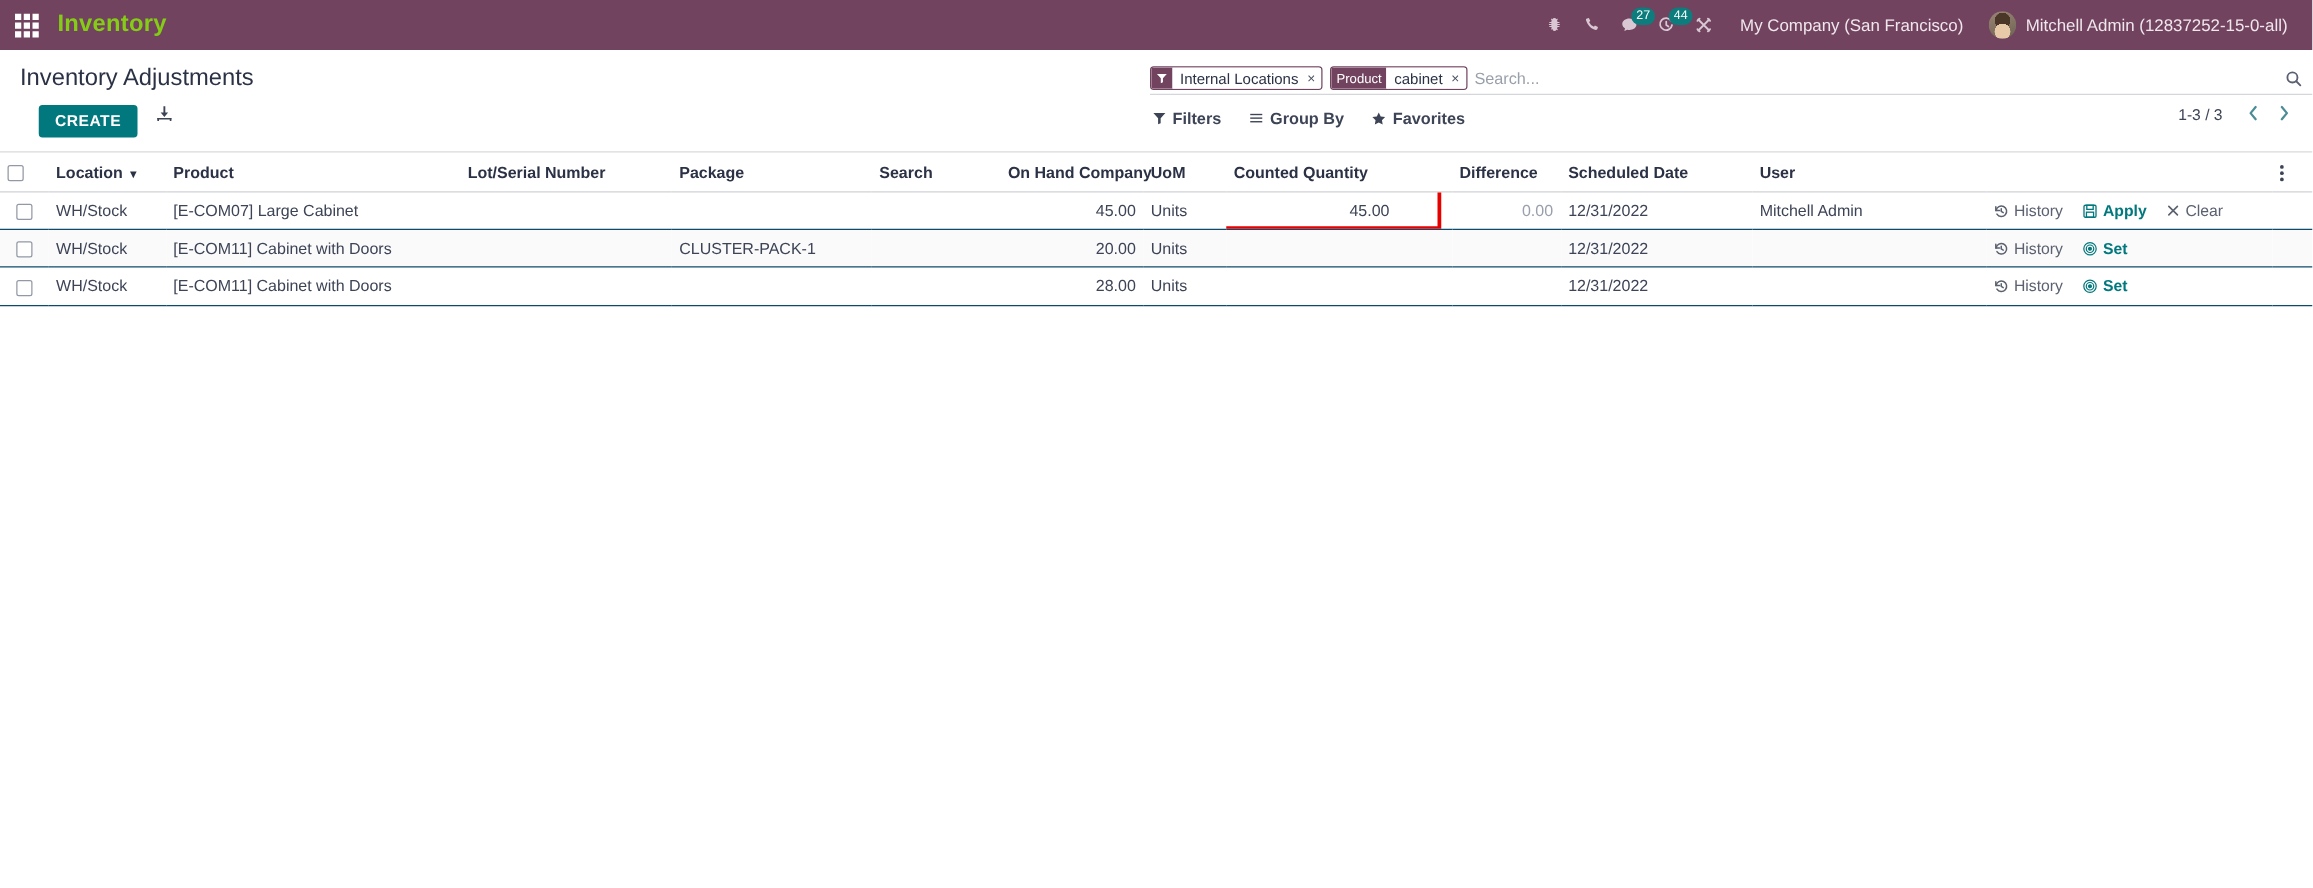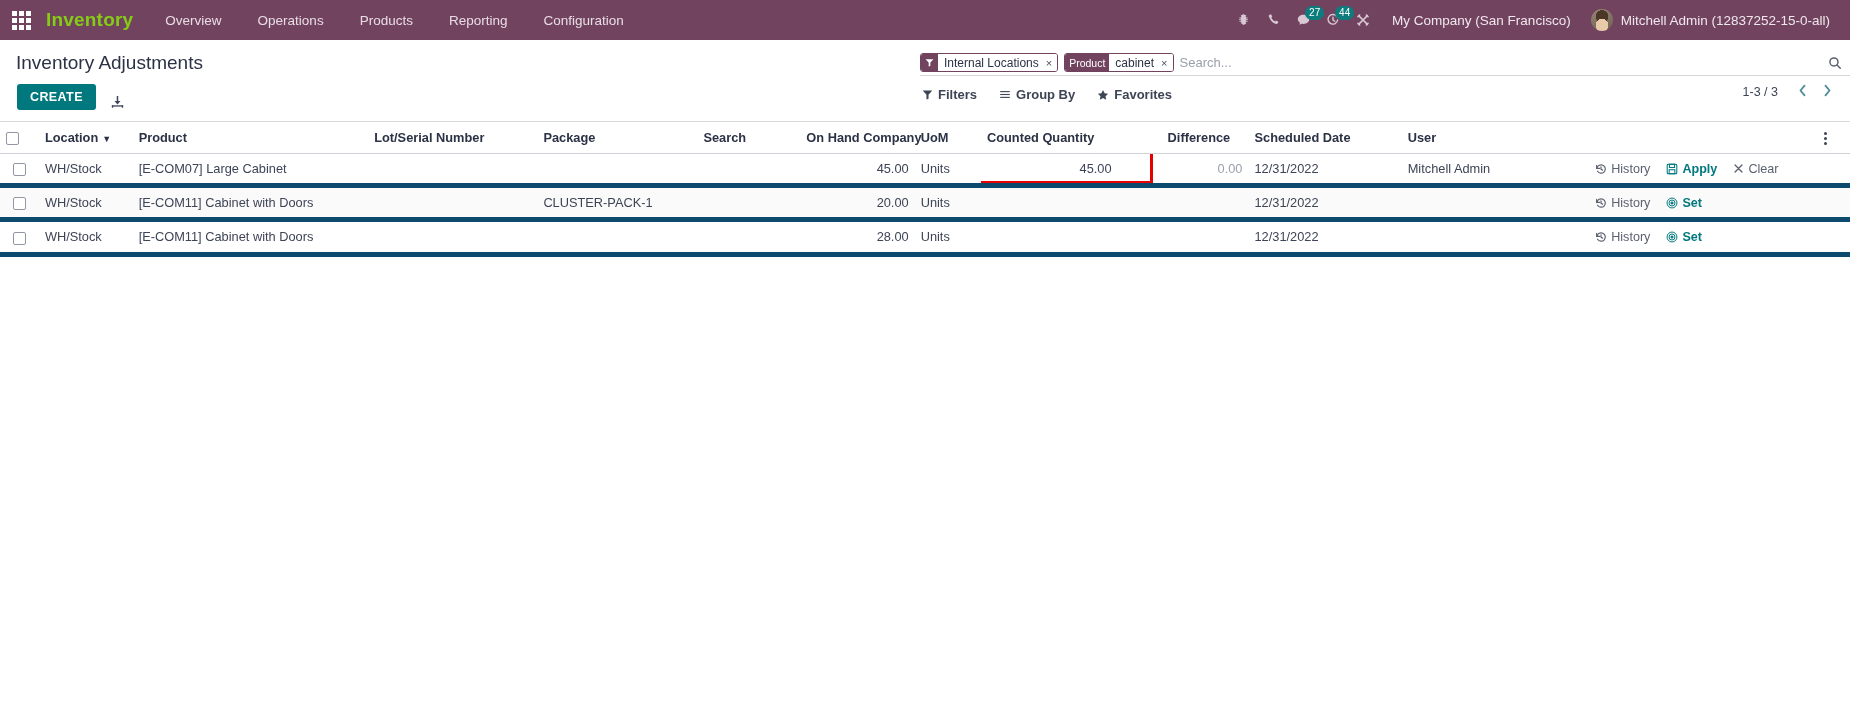--- a/index.html
+++ b/index.html
@@ -116,22 +116,22 @@
   }
   .page-title {
     position: absolute;
     left: 16px; top: 12px;
     font-size: 19px;
     color: #2b3245;
     font-weight: normal;
   }
   .cp-buttons {
     position: absolute;
-    left: 17px; top: 44px;
-    display: flex; align-items: flex-end;
+    left: 31px; top: 44px;
+    display: flex; align-items: flex-start;
   }
   .btn-create {
     background: #00787d;
     color: #ffffff;
     border: none;
     font-size: 12.5px;
     font-weight: bold;
     letter-spacing: 0.4px;
     padding: 6px 13px;
     border-radius: 3px;
@@ -260,21 +260,21 @@
     color: #2b3245;
     text-align: left;
     padding: 8px 6px;
     border-bottom: 1px solid #cfd2d7;
     white-space: nowrap;
     background: #ffffff;
     font-size: 12.8px;
   }
   table.olist tbody td {
     padding: 7px 6px;
-    border-bottom: 5px solid #0c4a6e;
+    border-bottom: 1px solid #0c4a6e;
     white-space: nowrap;
     overflow: hidden;
     text-overflow: ellipsis;
   }
   tbody tr:nth-child(odd) { background: #ffffff; }
   tbody tr:nth-child(even) { background: #fafafa; }
 
   .col-check { width: 34px; text-align: center; }
   .col-location { width: 82px; }
   .col-product { width: 206px; }
@@ -356,27 +356,20 @@
       <i></i>
       <i></i>
       <i></i>
       <i></i>
       <i></i>
       <i></i>
       <i></i>
   </div>
   <div class="brand">Inventory</div>
 
-  <div class="nav-menu">
-    <div class="nav-item">Overview</div>
-    <div class="nav-item">Operations</div>
-    <div class="nav-item">Products</div>
-    <div class="nav-item">Reporting</div>
-    <div class="nav-item">Configuration</div>
-  </div>
 
   <div class="nav-right">
     <div class="sys-icon">
       <svg width="13" height="14" viewBox="0 0 16 16" fill="currentColor">
         <path d="M8 1a2.2 2.2 0 0 0-2 1.3l-.9-.6-.6.8.9.6A3.6 3.6 0 0 0 5 5H3v1h2v1H2.6v1H5v1H3v1h2.1a3.5 3.5 0 0 0 .4 1.2l-.9.6.6.8.9-.6A2.2 2.2 0 0 0 8 14a2.2 2.2 0 0 0 2-1.4l.9.6.6-.8-.9-.6A3.5 3.5 0 0 0 11 10h2V9h-2V8h2.4V7H11V6h2V5h-2a3.6 3.6 0 0 0-.4-1.9l.9-.6-.6-.8-.9.6A2.2 2.2 0 0 0 8 1z"></path>
       </svg>
     </div>
     <div class="sys-icon">
       <svg width="13" height="14" viewBox="0 0 16 16" fill="currentColor">
         <path d="M3.2 1.5 5 1l1.5 3-1.3 1a9 9 0 0 0 4.8 4.8l1-1.3 3 1.5-.5 1.8c-.2.7-.9 1.1-1.6 1C7.5 12.2 3.8 8.5 2.2 3.1c-.2-.7.3-1.4 1-1.6z"></path>

